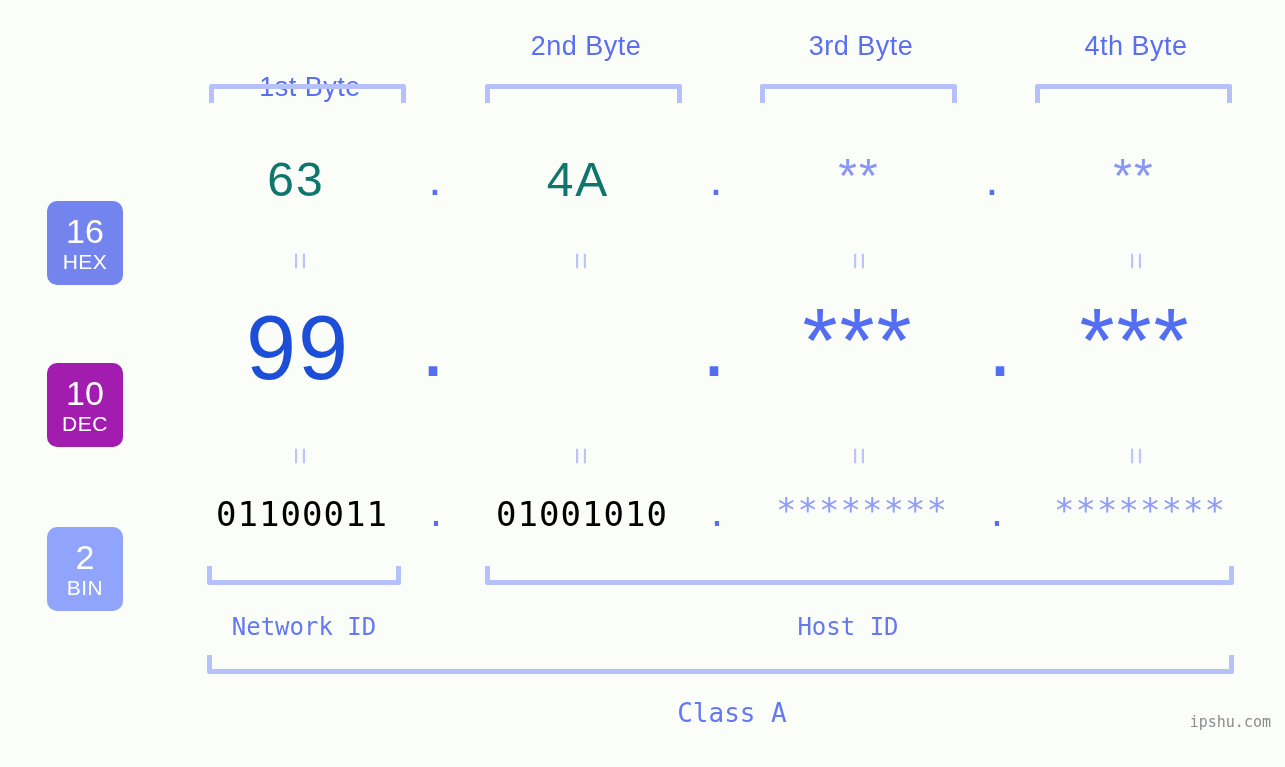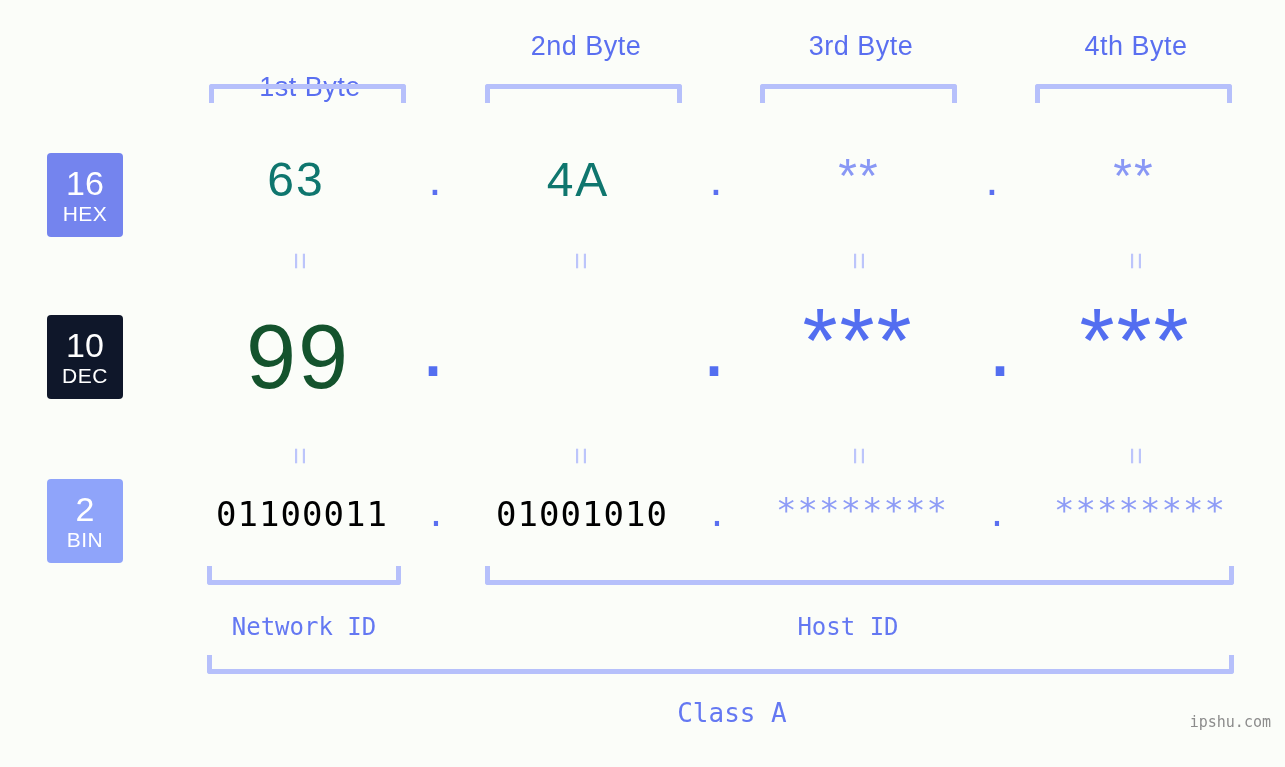--- a/index.html
+++ b/index.html
@@ -54,41 +54,42 @@
     box-sizing: border-box;
     border-radius: 0 0 3px 3px;
   }
 
   
   .badge {
     position: absolute;
     left: 47px;
     width: 76px;
     height: 84px;
-    border-radius: 4px;
+    border-radius: 10px;
     color: #ffffff;
     display: flex;
     flex-direction: column;
     align-items: center;
     justify-content: center;
     line-height: 1;
+    margin-top: 48px;
   }
   .badge .num {
     font-size: 34px;
     font-weight: 400;
     letter-spacing: 0px;
   }
   .badge .nm {
     font-size: 21px;
     font-weight: 400;
     margin-top: 3px;
     letter-spacing: 0.5px;
   }
   #badge-hex { top: 153px; background: #7484ee; }
-  #badge-dec { top: 315px; background: #0f172a; }
+  #badge-dec { top: 315px; background: #a21caf; }
   #badge-bin { top: 479px; background: #8fa4fa; }
 
   
   .cell {
     position: absolute;
     text-align: center;
     white-space: nowrap;
     line-height: 1;
   }
 
@@ -115,24 +116,23 @@
     font-size: 48px;
     color: #5a6ff0;
     font-family: "Liberation Sans", sans-serif;
   }
 
   
   .dec-val {
     top: 303px;
     width: 260px;
     font-size: 90px;
-    color: #14532d;
-    font-family: "Liberation Sans", sans-serif;
-    letter-spacing: 2px;
-    margin-top: 9px;
+    color: #1d4ed8;
+    font-family: "Liberation Sans", sans-serif;
+    letter-spacing: 2px;
   }
   .dec-star {
     top: 296px;
     width: 260px;
     font-size: 90px;
     color: #536ef0;
     font-family: "Liberation Sans", sans-serif;
     letter-spacing: 2px;
   }
   .dec-dot {

